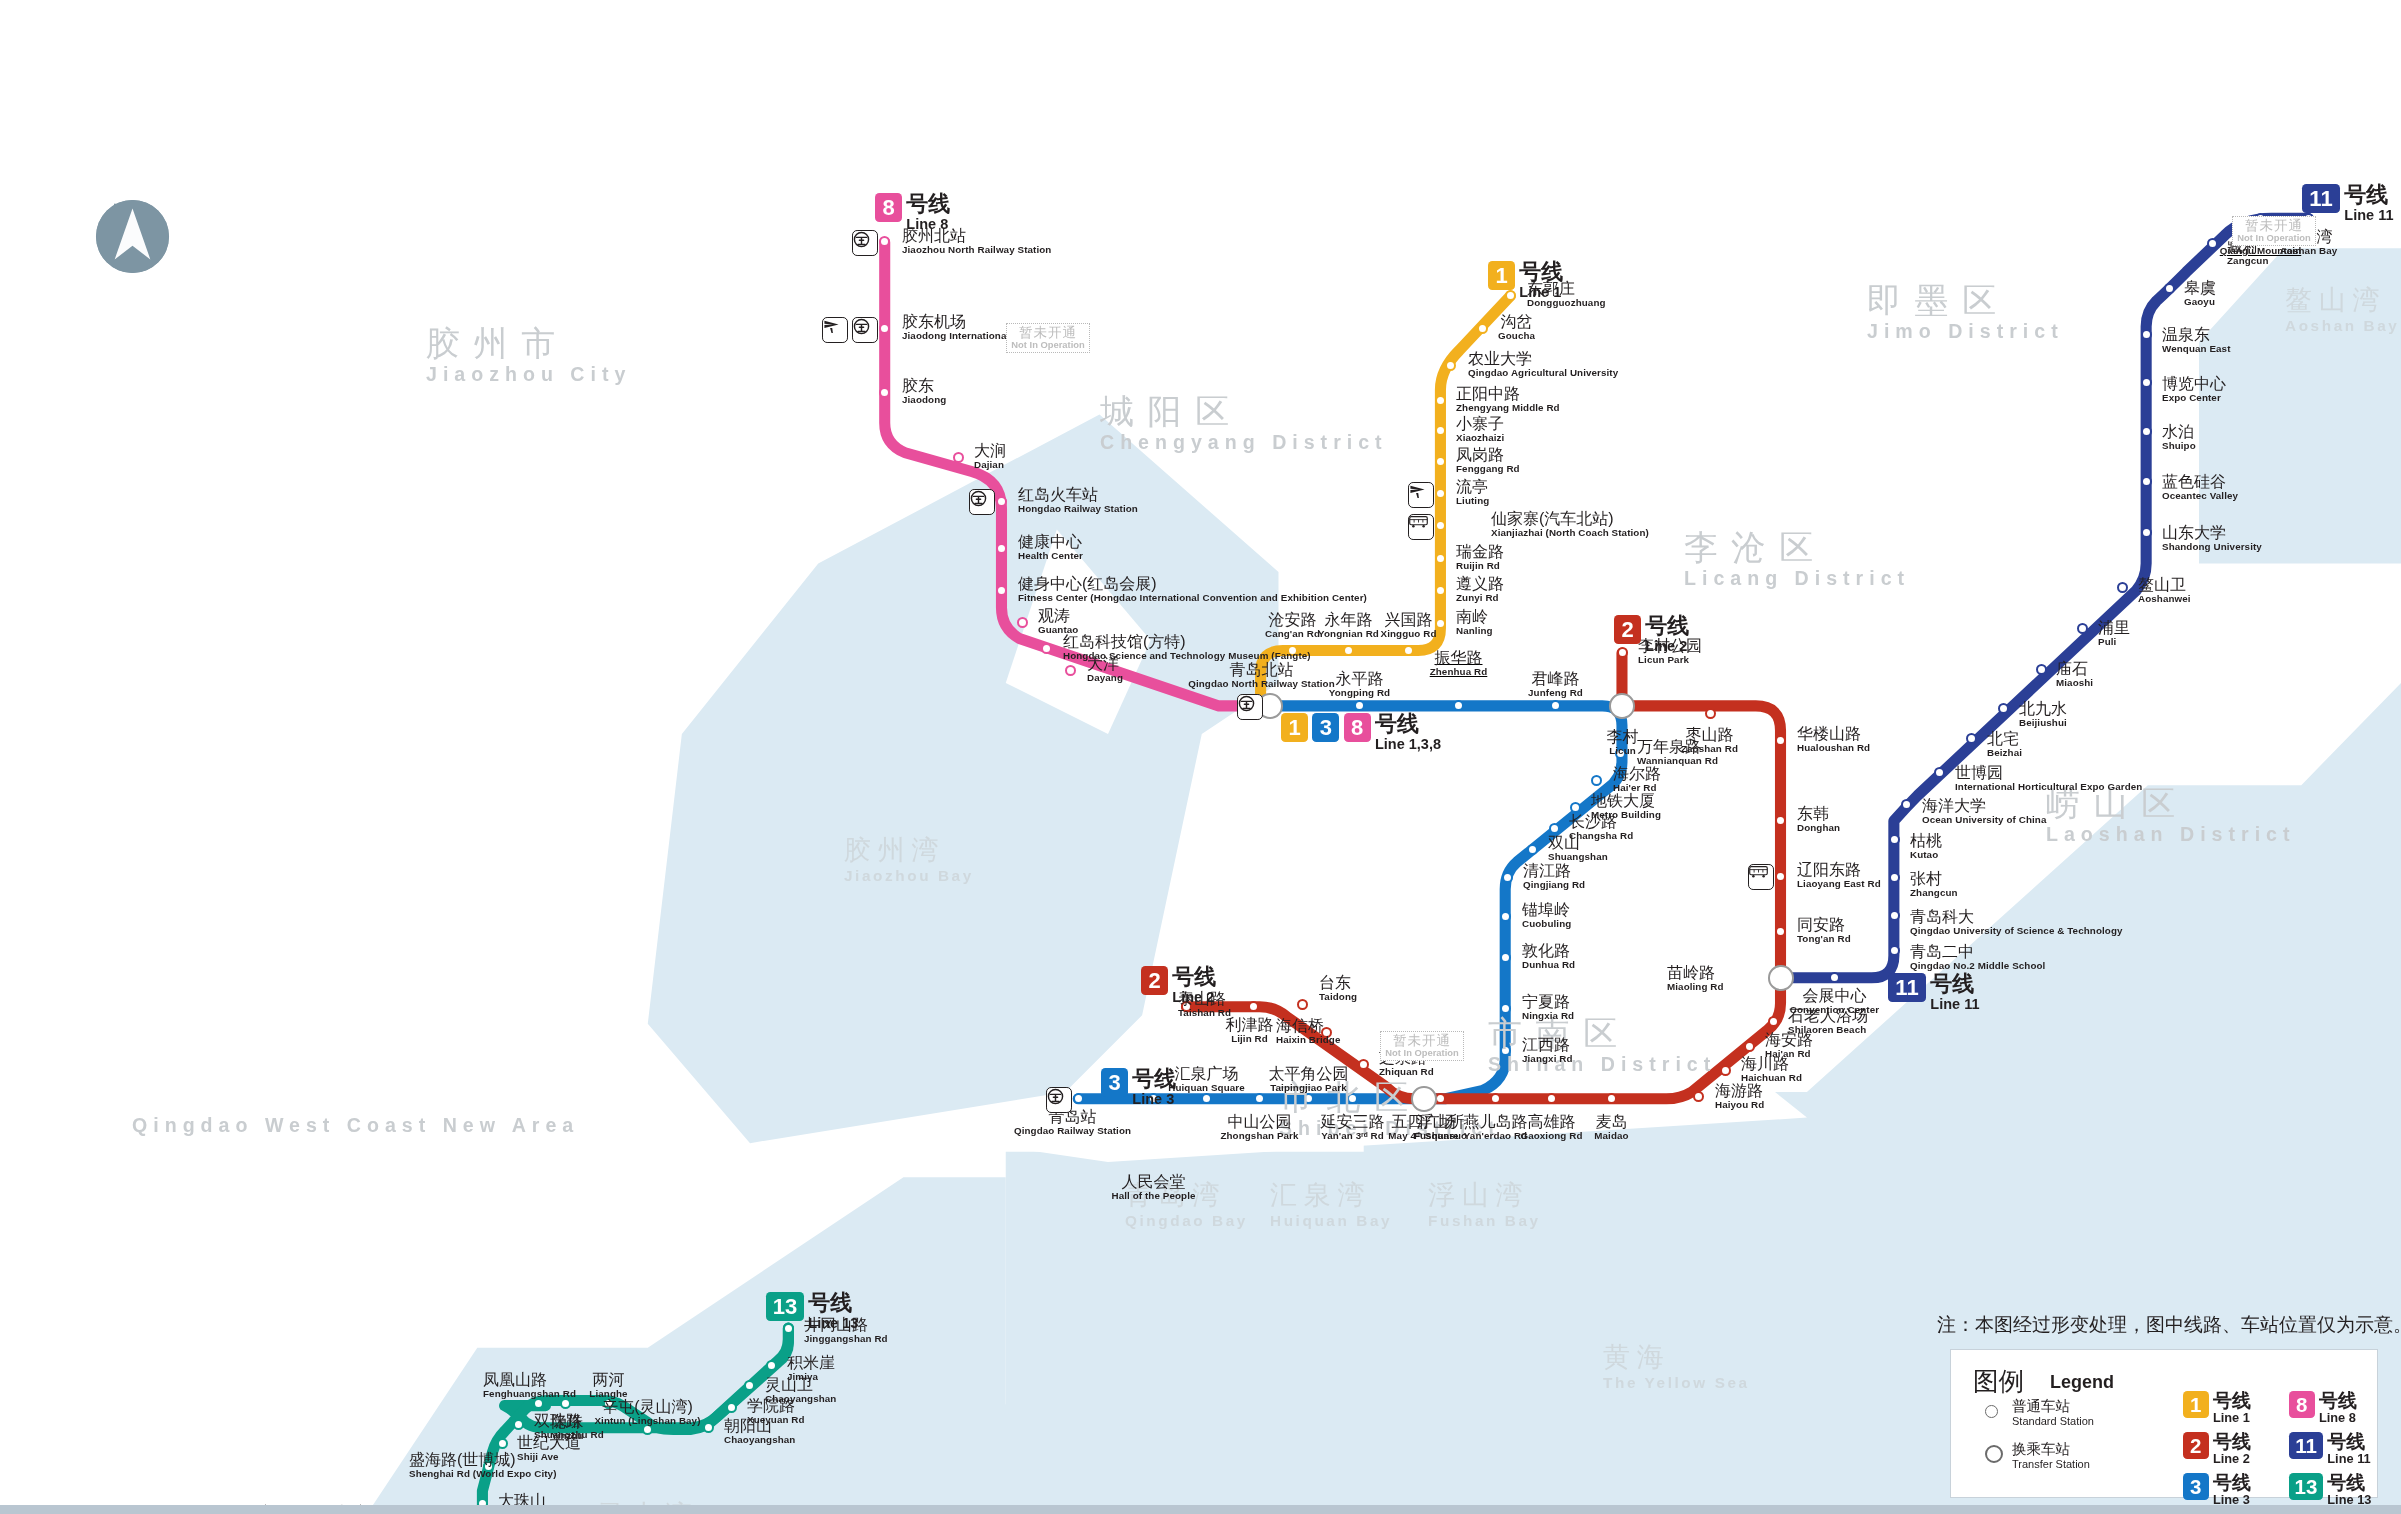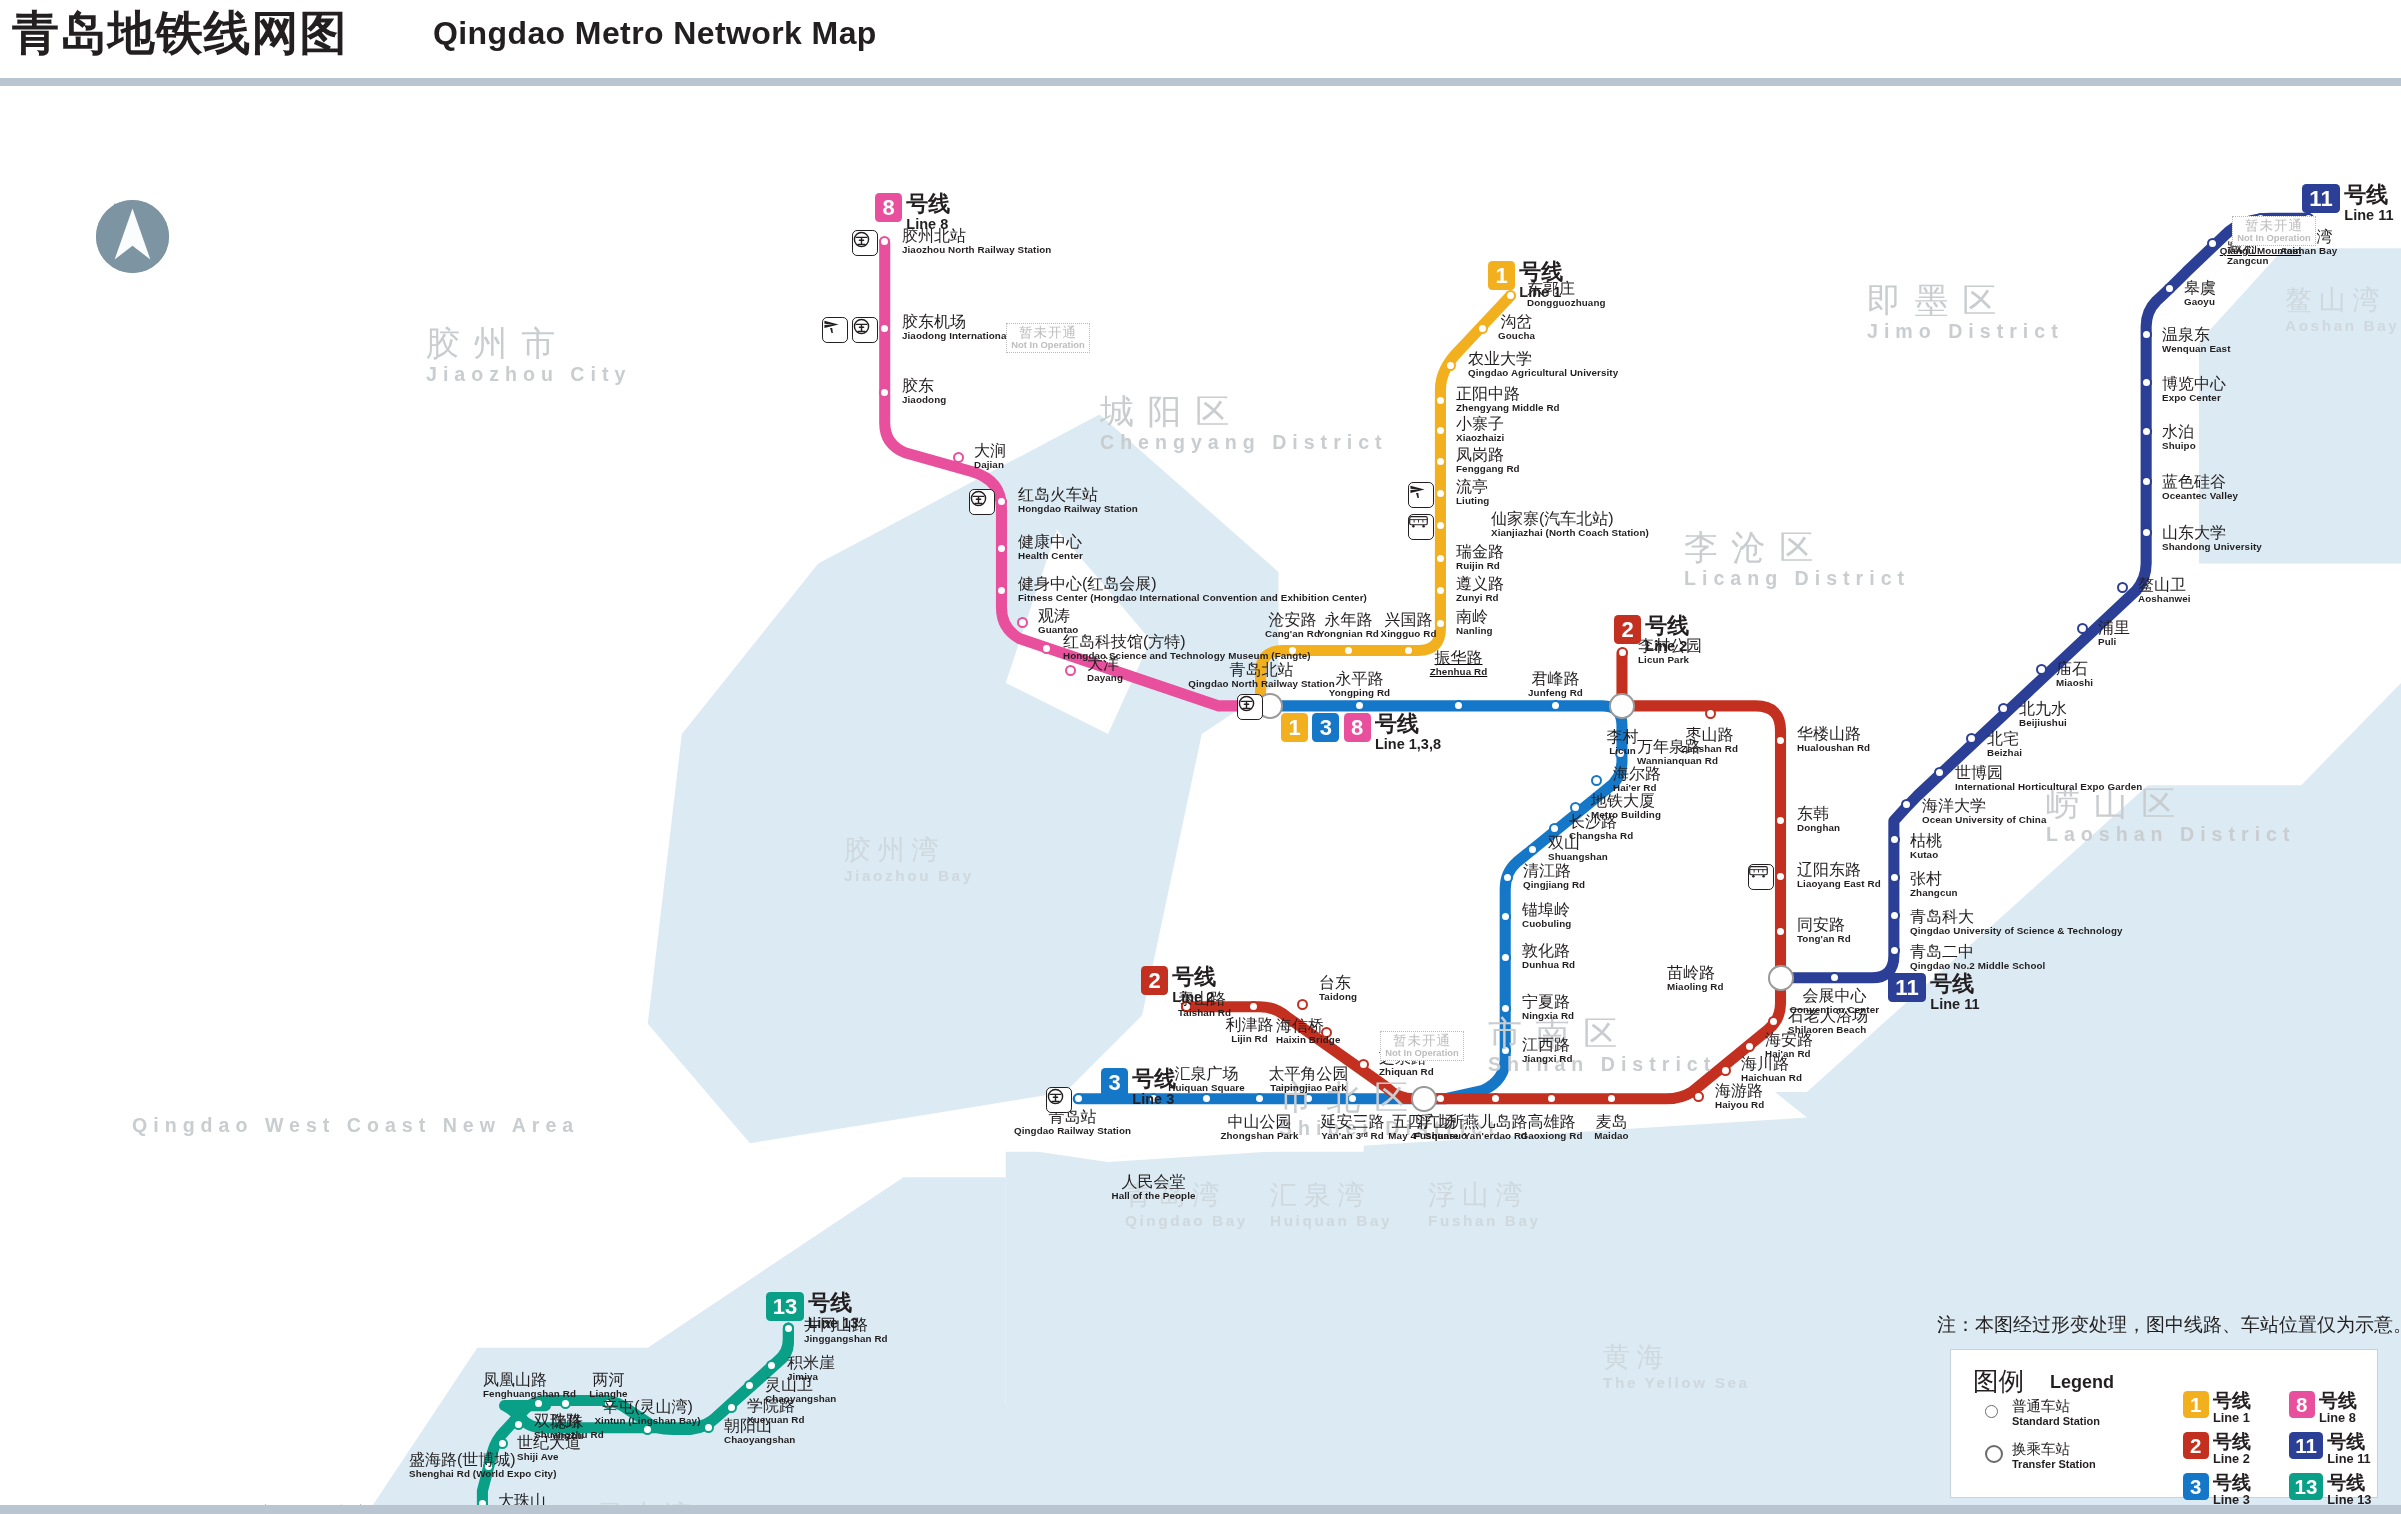--- a/index.html
+++ b/index.html
@@ -58,44 +58,39 @@
   .nio .cn{font-size:13.6px;color:#bdbdbd;display:block;letter-spacing:0.9px;}
   .nio .en{font-size:9.4px;color:#bdbdbd;display:block;font-weight:bold;}
 
   
   .note{position:absolute;z-index:30;font-size:19px;color:#231f20;white-space:nowrap;}
   .legend{position:absolute;z-index:30;background:#fff;border:1.7px solid #c8d2da;}
   .lg-title-cn{position:absolute;left:22px;top:13.6px;font-size:25.6px;color:#231f20;font-weight:500;}
   .lg-title-en{position:absolute;left:99px;top:22px;font-size:18px;color:#231f20;font-weight:bold;}
   .lg-item{position:absolute;white-space:nowrap;}
   .lg-item .cn{font-size:14.5px;color:#231f20;display:block;line-height:1.1;}
-  .lg-item .en{font-size:11px;color:#231f20;display:block;font-weight:bold;line-height:1.2;}
+  .lg-item .en{font-size:11px;color:#231f20;display:block;font-weight:normal;line-height:1.2;}
   .lg-dot{position:absolute;width:12.8px;height:12.8px;border-radius:50%;border:1.7px solid #6b6b6b;background:#fff;box-sizing:border-box;}
   .lg-line{position:absolute;display:flex;align-items:flex-start;}
   .lg-line .numbox{width:25.6px;height:27px;font-size:20.5px;line-height:27px;}
   .lg-line .numbox.wide{width:34px;}
   .lg-line .cn{font-size:19px;font-weight:bold;color:#231f20;display:block;line-height:1.0;}
   .lg-line .en{font-size:12.8px;font-weight:bold;color:#231f20;display:block;line-height:1.3;}
 
   
   .wm{position:absolute;z-index:35;display:flex;align-items:center;pointer-events:none;}
   .wm-box{background:#111;color:#fff;font-size:36px;font-weight:bold;padding:5.1px 12px;border-radius:3.4px;letter-spacing:1.7px;}
   .wm-txt{font-size:38px;font-weight:bold;color:#111;margin-left:12px;letter-spacing:0.9px;}
   .footer-rule{position:absolute;left:0;top:1505px;width:2401px;height:10.2px;background:#b9c6d1;z-index:45;}
 </style>
 </head>
 <body>
 
 <div id="root">
 
-  <div class="header">
-    <div class="title-cn">青岛地铁线网图</div>
-    <div class="title-en">Qingdao Metro Network Map</div>
-    <div class="header-rule"></div>
-  </div>
 
   <div class="map" id="map">
 
     <svg width="2401" height="1429" viewBox="0 0 2817 1676">
 
       <g>
         <path d="M2817,0 L2817,1676 L1020,1676 L1020,1640 L1600,1300 L1600,1180
                  L2120,1180 L2520,820 L2700,820 L2817,700 Z" fill="#dbeaf3"></path>
         <path d="M2817,80 L2817,560 L2580,560 L2580,300 L2680,190 L2817,190 Z" fill="#dbeaf3"></path>
 

